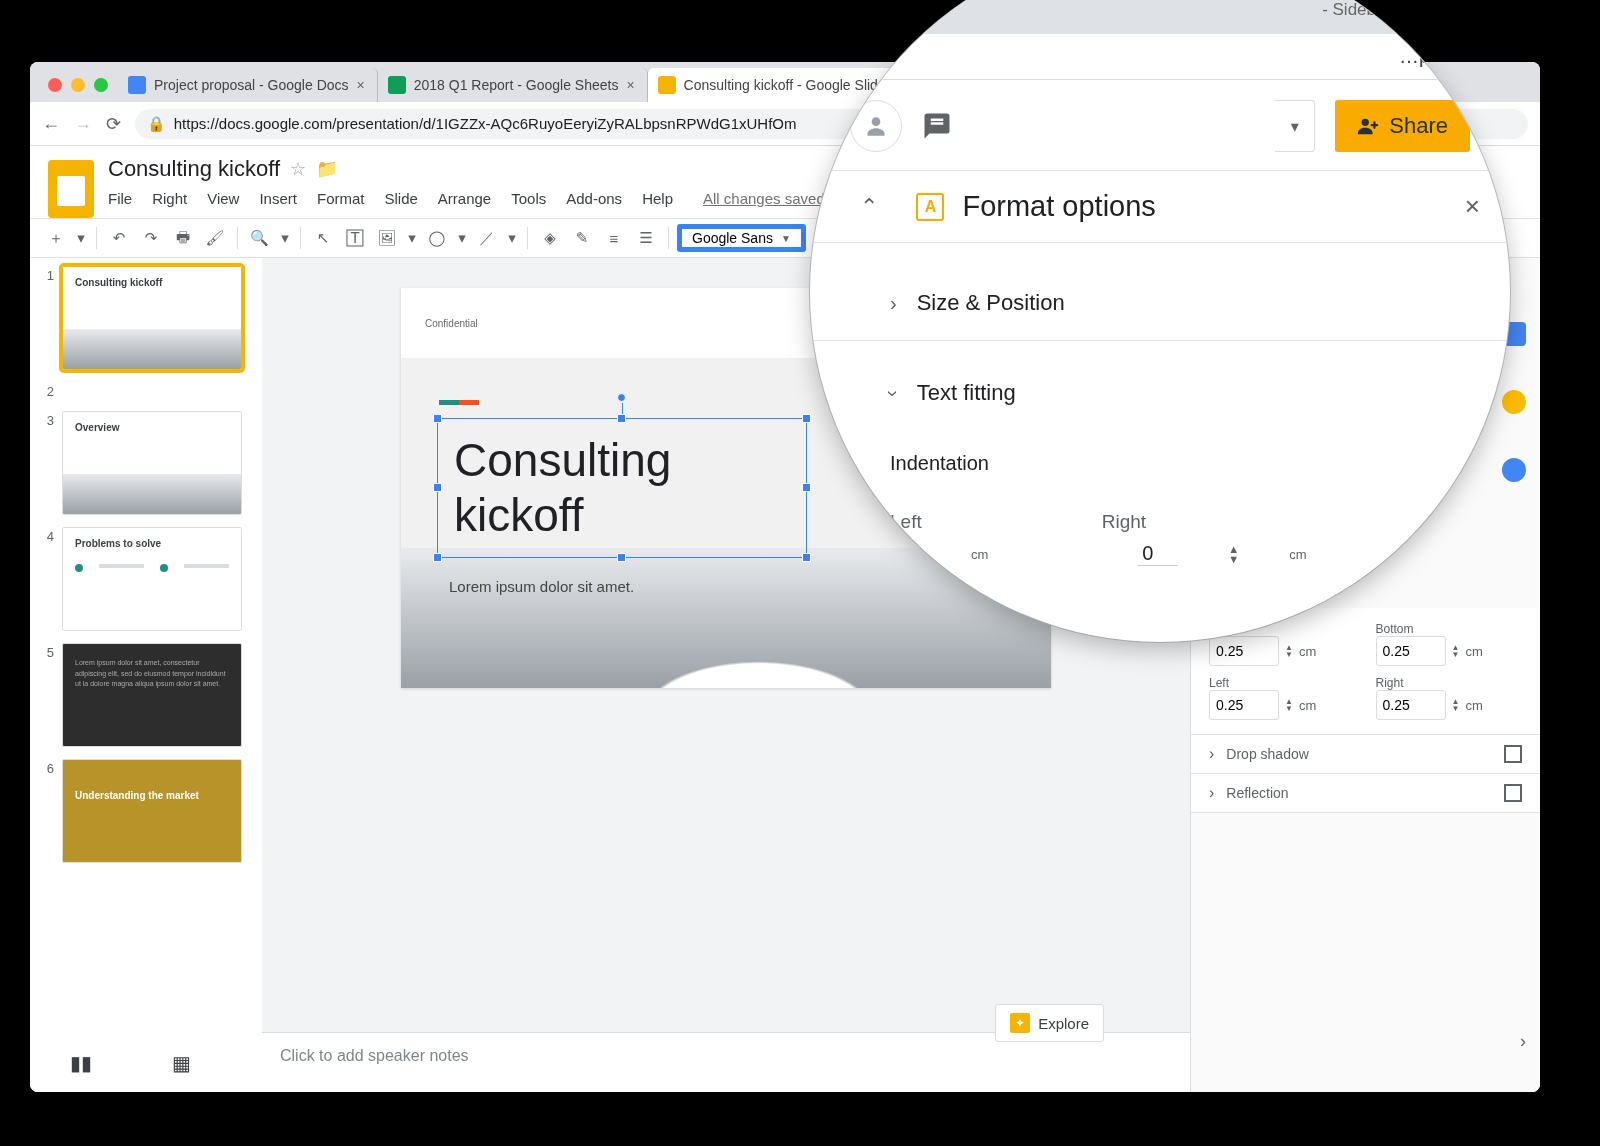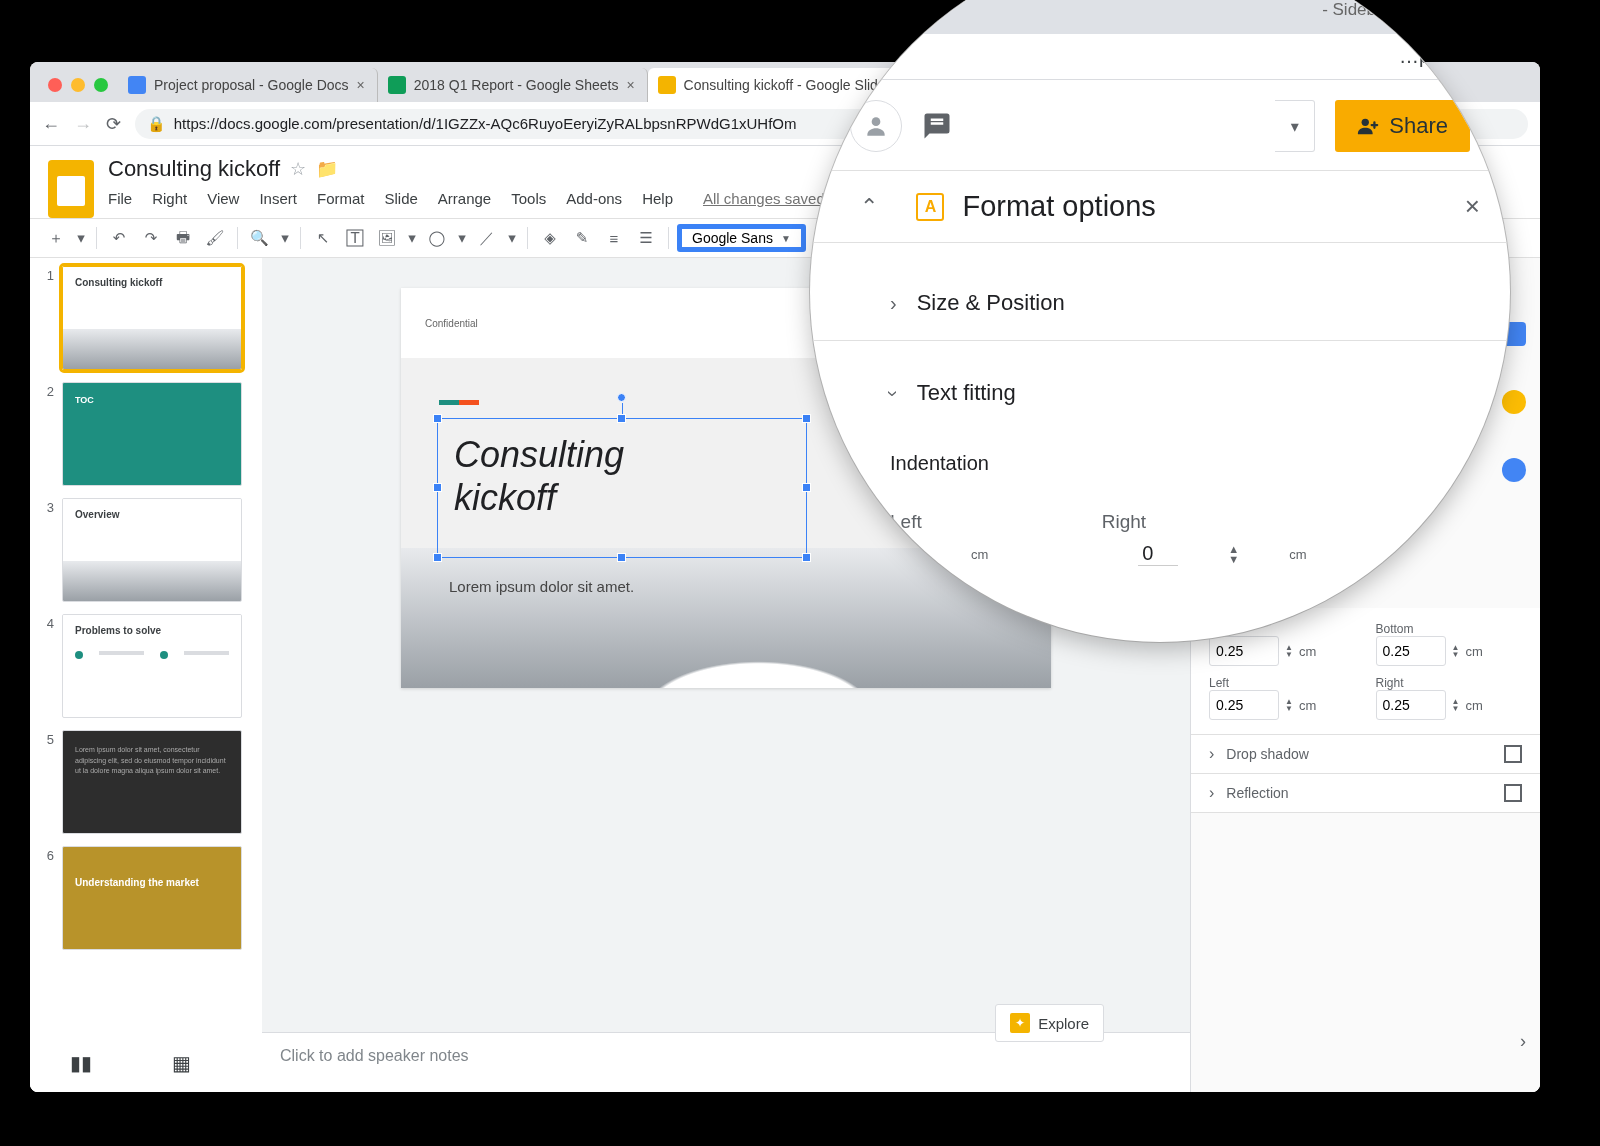--- a/index.html
+++ b/index.html
@@ -64,21 +64,21 @@
   .thumb.teal{background:#1e8f80;}
   .thumb.dark{background:#2d2d2d;color:#ccc;}
   .thumb.yellow{background:#b8932a;}
   
   
   .canvas-wrap{flex:1;background:#f1f3f4;display:flex;flex-direction:column;}
   .slide-canvas{flex:1;display:flex;align-items:flex-start;justify-content:center;padding:30px 16px;}
   .slide{width:650px;height:400px;background:#f1f1f1;box-shadow:0 1px 3px rgba(0,0,0,.15);position:relative;overflow:hidden;}
   .slide .stripe{height:70px;background:#fff;display:flex;align-items:center;justify-content:space-between;padding:0 24px;font-size:10px;color:#666;}
   .textbox{position:absolute;top:130px;left:36px;width:370px;height:140px;border:1.5px solid #3b82f6;background:transparent;}
-  .textbox .txt{padding:14px 16px;font-size:36px;font-weight:500;color:#202124;line-height:1.2;font-style:italic;}
+  .textbox .txt{padding:14px 16px;font-size:46px;font-weight:500;color:#202124;line-height:1.2;}
   .handle{position:absolute;width:9px;height:9px;background:#3b82f6;border:1px solid #fff;}
   .h-tl{top:-5px;left:-5px;} .h-tm{top:-5px;left:calc(50% - 5px);} .h-tr{top:-5px;right:-5px;}
   .h-ml{top:calc(50% - 5px);left:-5px;} .h-mr{top:calc(50% - 5px);right:-5px;}
   .h-bl{bottom:-5px;left:-5px;} .h-bm{bottom:-5px;left:calc(50% - 5px);} .h-br{bottom:-5px;right:-5px;}
   .rot{position:absolute;top:-26px;left:calc(50% - 5px);width:9px;height:9px;background:#3b82f6;border-radius:50%;border:1px solid #fff;}
   .rot::after{content:"";position:absolute;top:9px;left:4px;width:1px;height:13px;background:#3b82f6;}
   .subtitle{position:absolute;top:290px;left:48px;font-size:15px;color:#444;}
   .slide .mountain-big{position:absolute;left:0;right:0;bottom:0;height:140px;
     background:
       radial-gradient(ellipse at 55% 120%, #fff 0 22%, transparent 23%),
@@ -244,23 +244,20 @@
       <div class="thumbs">
         <div class="thumb-row">
           <div class="thumb-num">1</div>
           <div class="thumb sel">
             <div class="bar">Consulting kickoff</div>
             <div class="mountain"></div>
           </div>
         </div>
         <div class="thumb-row">
             <div class="thumb-num">2</div>
-          <div class="thumb teal">
-            <div style="padding:12px;color:#fff;font-size:9px;font-weight:600">TOC</div>
-          </div>
           </div>
         <div class="thumb-row">
             <div class="thumb-num">3</div>
           <div class="thumb">
             <div class="bar">Overview</div>
             <div class="mountain"></div>
           </div>
           </div>
         <div class="thumb-row">
             <div class="thumb-num">4</div>

